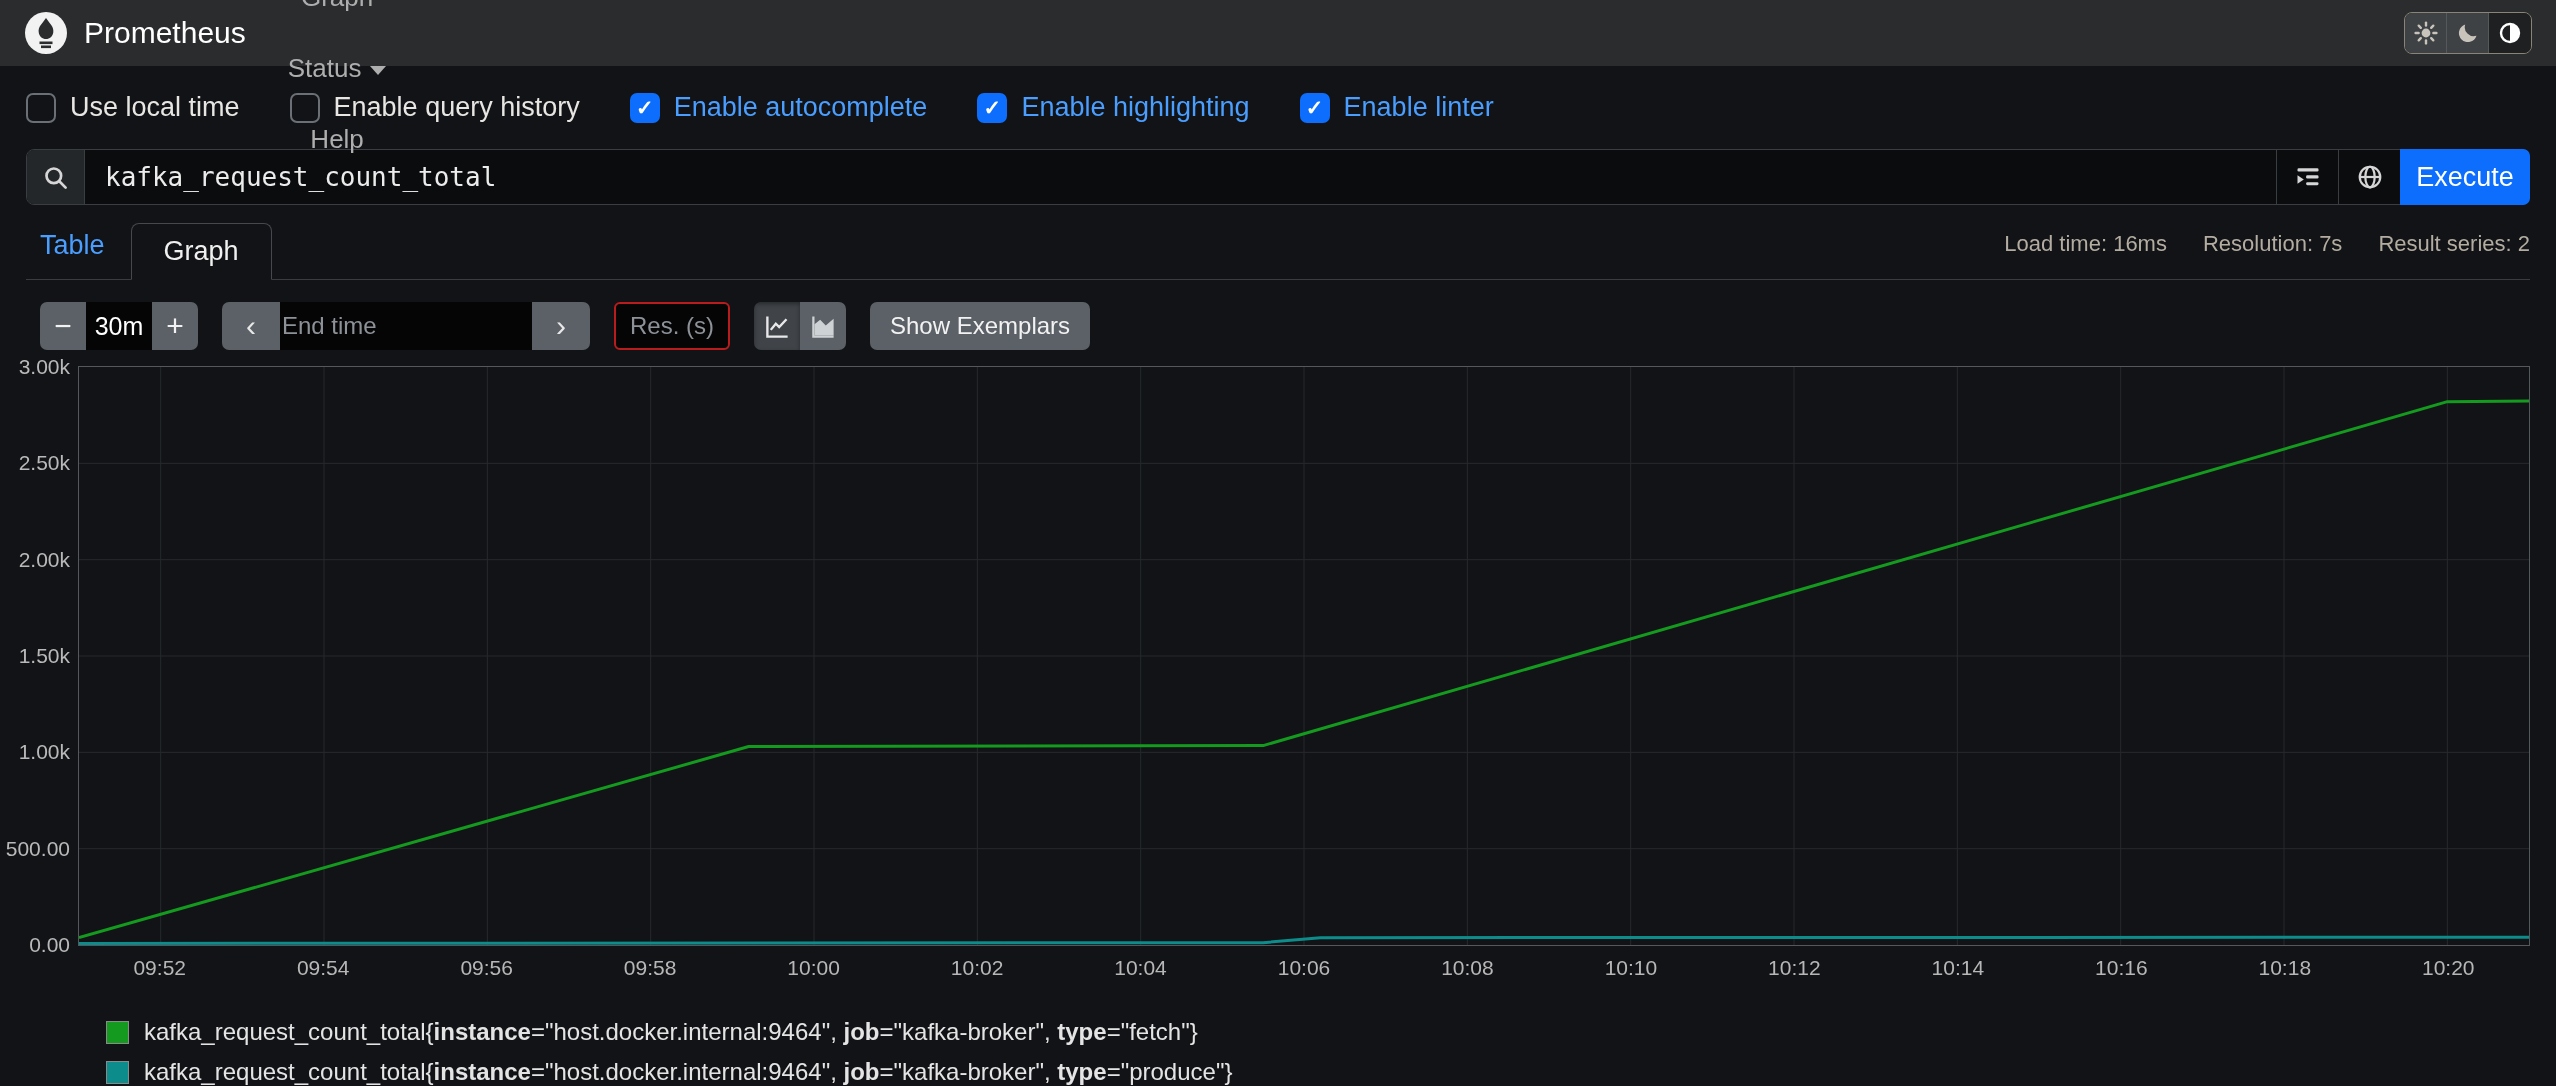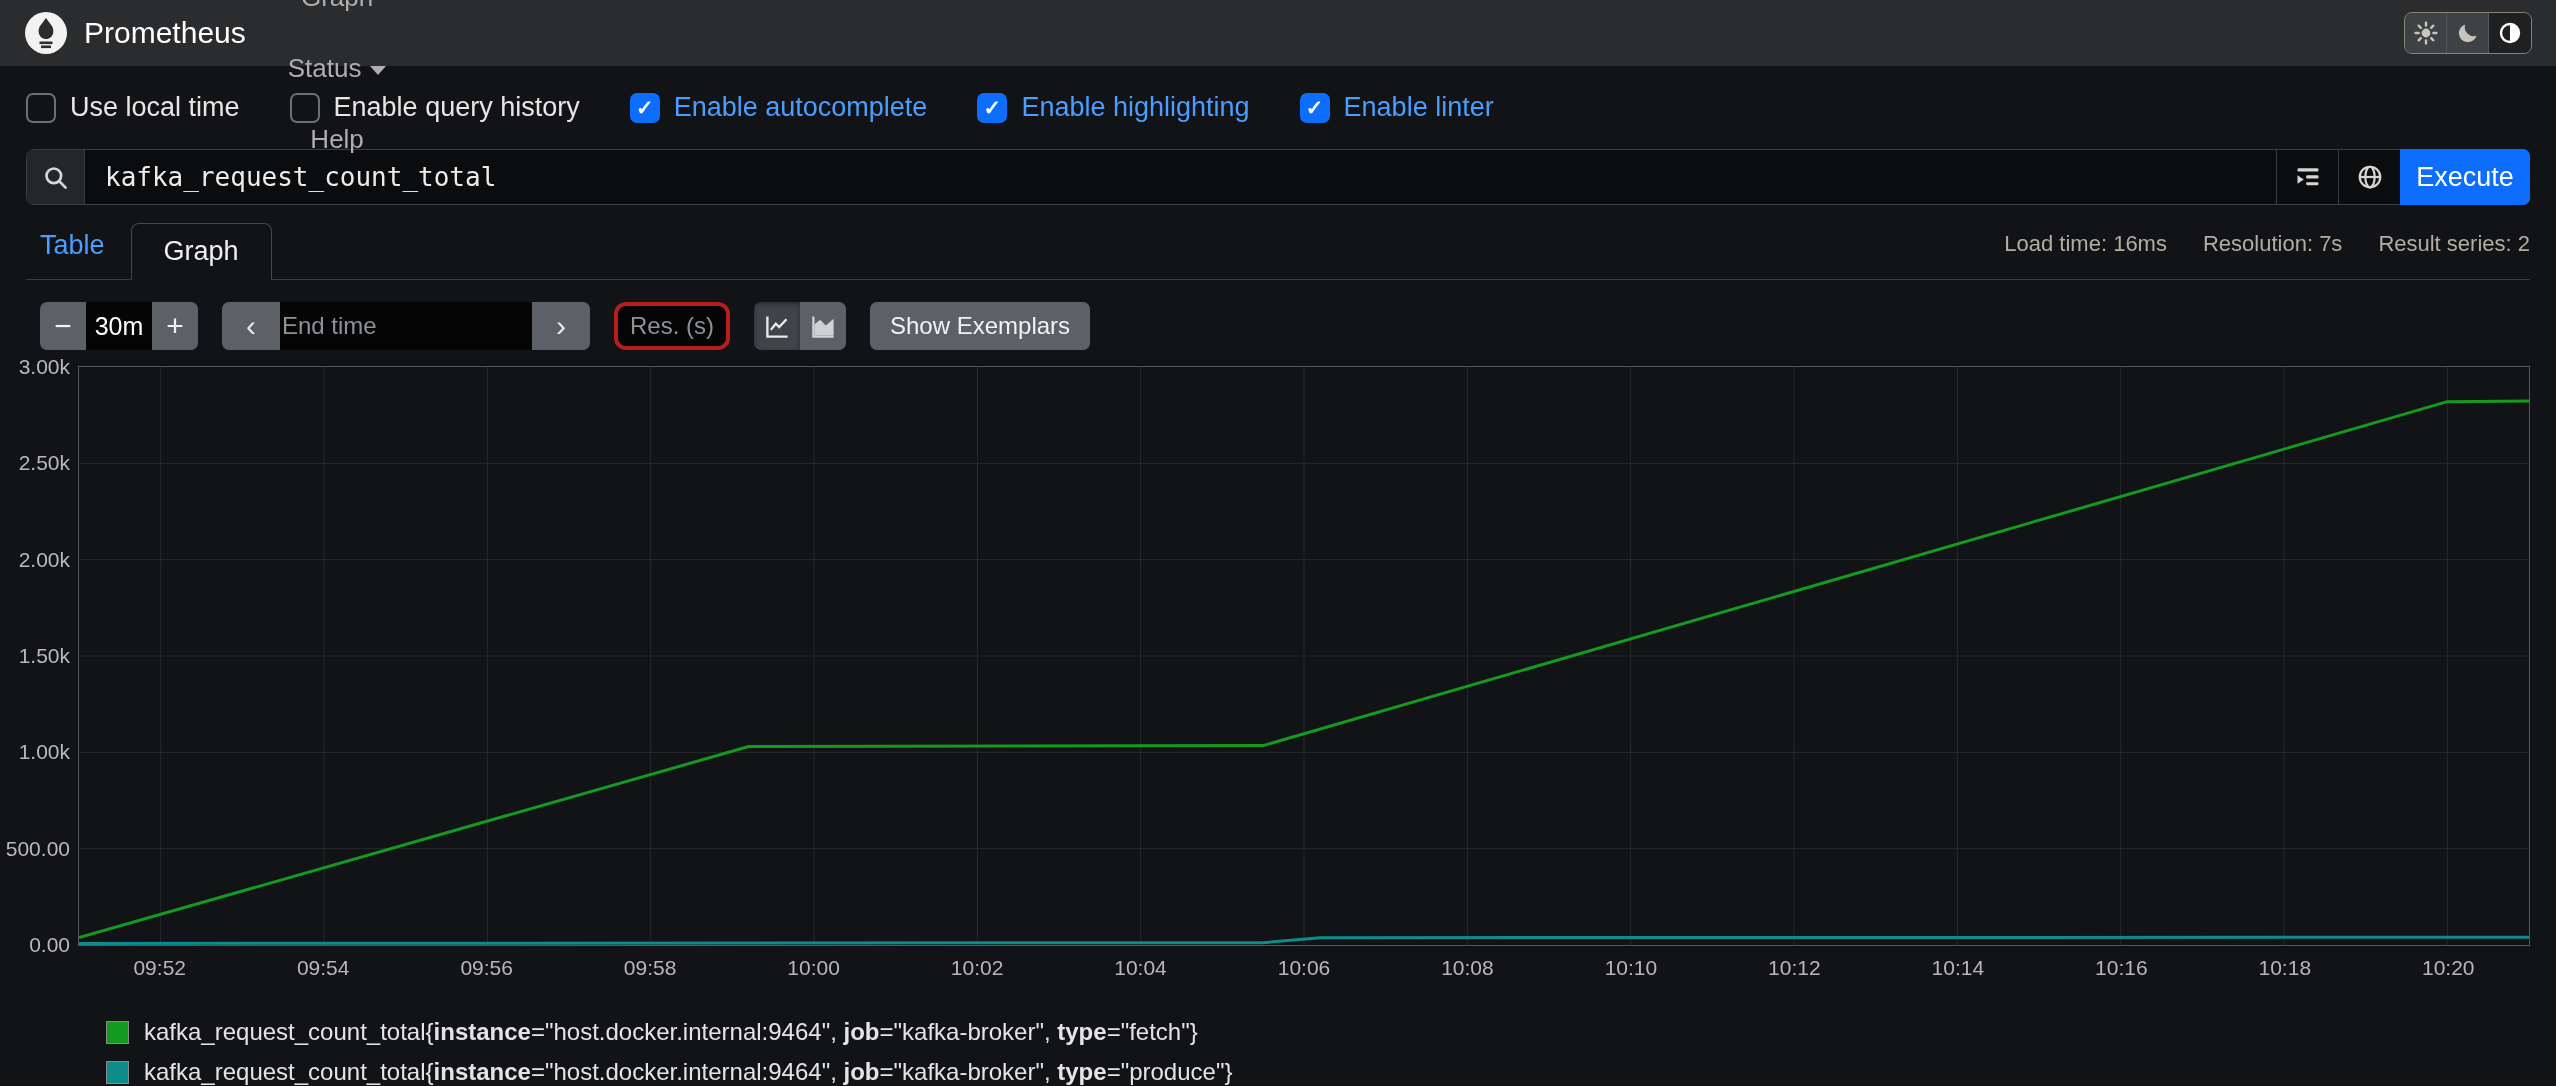--- a/index.html
+++ b/index.html
@@ -49,21 +49,21 @@
   
   .controls { display:flex; align-items:center; gap:24px; margin:22px 0 0 40px; }
   .group { display:flex; border-radius:7px; overflow:hidden; }
   .ctl-btn { background:#5b6167; color:#f2f2f2; border:none; display:flex; align-items:center; justify-content:center;
              font-size:30px; cursor:pointer; height:48px; font-family:inherit; }
   .btn-sq { width:46px; }
   .btn-chev { width:58px; font-size:30px; color:#e8e8e8; }
   .range-input { width:66px; background:#050505; color:#fff; text-align:center; font-size:25px; border:none; outline:none; font-family:inherit; }
   .time-input { width:252px; background:#050505; color:#e8e8e8; text-align:left; font-size:24px; border:none; outline:none; font-family:inherit; }
   .res-input { width:116px; height:48px; background:#050505; color:#a3a3a3; text-align:center; font-size:24px;
-               border:4px solid #b91c1c; border-radius:12px; outline:none; font-family:inherit; }
+               border:2px solid #b91c1c; border-radius:6px; outline:none; font-family:inherit; }
   input::placeholder { color:#8d9298; }
   .icon-toggle { width:46px; }
   .icon-toggle svg { width:27px; height:27px; }
   .icon-toggle.active { background:#404449; box-shadow:inset 0 2px 4px rgba(0,0,0,.4); }
   .exemplars-btn { padding:0 20px; font-size:24px; border-radius:7px; }
   
   .chart-area { display:flex; margin:16px 26px 0 14px; }
   .y-gutter { width:64px; position:relative; height:580px; flex:0 0 auto; }
   .ylab { position:absolute; right:8px; transform:translateY(-50%); font-size:21px; color:#b9b9b9; white-space:nowrap; }
   .plot-col { flex:1; }

